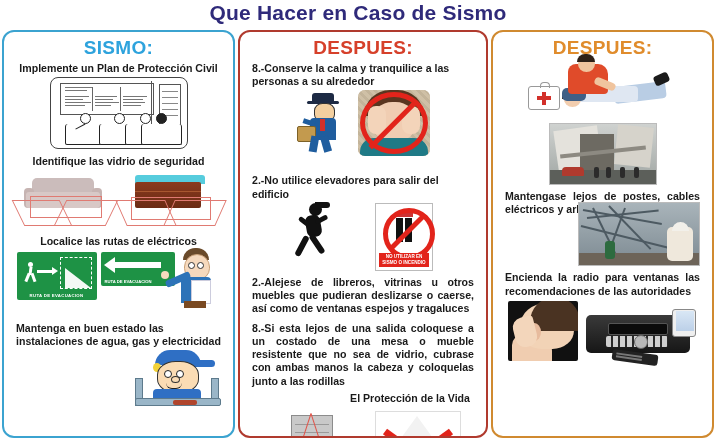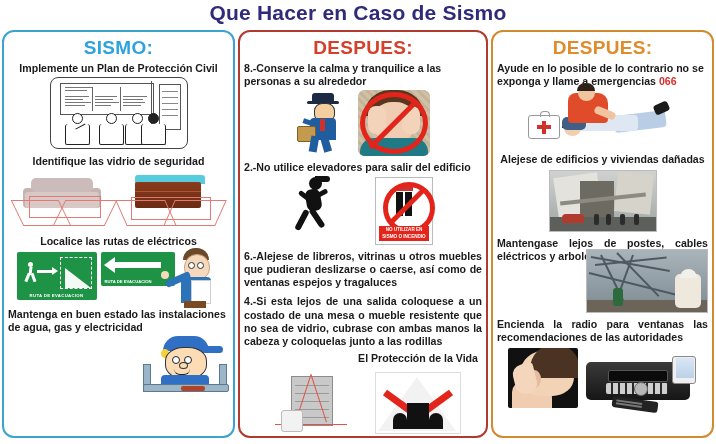--- a/index.html
+++ b/index.html
@@ -30,21 +30,21 @@
   .panel-despues {left:491px;width:223px; border:2px solid #d08a30;}
 
   .ph{
     text-align:center;font-weight:bold;font-size:19px;
     margin-top:5px;margin-bottom:3px;letter-spacing:.3px;
   }
   .ph-antes{color:#2ea3dd;}
   .ph-durante{color:#d6402a;}
   .ph-despues{color:#e08c2c;}
 
-  .body{padding:0 4px;}
+  .body{padding:0 12px;}
   .txt{
     font-size:10.6px;font-weight:bold;color:#1a1a1a;
     line-height:1.25;margin:2px 0 2px 0;
   }
   .txt.justify{text-align:justify;}
   .txt.center{text-align:center;}
   .red{color:#d2302a;}
 
   .row{display:flex;align-items:flex-end;justify-content:center;gap:4px;}
 
@@ -355,21 +355,21 @@
               <div class="eye r"></div>
             <div class="torso"></div>
               <div class="shirt"></div>
             <div class="arm"></div>
               <div class="hand"></div>
               <div class="pants"></div>
           </div>
         </div>
       </div>
 
-      <div class="txt" style="margin-top:0">Mantenga en buen estado las instalaciones de agua, gas y electricidad</div>
+      <div class="txt" style="margin-top:14px">Mantenga en buen estado las instalaciones de agua, gas y electricidad</div>
 
       <div style="display:flex;justify-content:flex-end;margin-top:-2px">
         <div class="plumber">
           <div class="pipeL"></div>
             <div class="pipeR"></div>
           <div class="cap"></div>
             <div class="brim"></div>
           <div class="hairw"></div>
             <div class="face"></div>
           <div class="eye l"></div>
@@ -407,21 +407,21 @@
           <div class="pwall"></div>
             <div class="phair"></div>
             <div class="pface"></div>
           <div class="phand l"></div>
             <div class="phand r"></div>
             <div class="pshirt"></div>
           <div class="noslash"></div>
         </div>
       </div>
 
-      <div class="txt" style="margin-top:5px">2.-No utilice elevadores para salir del edificio</div>
+      <div class="txt" style="margin-top:18px">2.-No utilice elevadores para salir del edificio</div>
 
       <div class="row" style="margin-top:2px;gap:40px;align-items:flex-start">
         <div class="runner">
           <div class="h"></div>
             <div class="cap"></div>
             <div class="t"></div>
           <div class="a1"></div>
             <div class="a2"></div>
             <div class="l1"></div>
             <div class="l2"></div>
@@ -430,23 +430,23 @@
           <div class="num"></div>
           <div class="doors"></div>
           <div class="circ"></div>
           <div class="band">
             <span>NO UTILIZAR EN</span><br>
             <span>SISMO O INCENDIO</span>
           </div>
         </div>
       </div>
 
-      <div class="txt justify" style="margin-top:5px">6.-Alejese de libreros, vitrinas u otros muebles que pudieran deslizarse o caerse, así como de ventanas espejos y tragaluces</div>
-
-      <div class="txt justify" style="margin-top:6px">4.-Si esta lejos de una salida coloquese a un costado de una mesa o mueble resistente que no sea de vidrio, cubrase con ambas manos la cabeza y coloquelas junto a las rodillas</div>
+      <div class="txt justify" style="margin-top:5px">2.-Alejese de libreros, vitrinas u otros muebles que pudieran deslizarse o caerse, así como de ventanas espejos y tragaluces</div>
+
+      <div class="txt justify" style="margin-top:6px">8.-Si esta lejos de una salida coloquese a un costado de una mesa o mueble resistente que no sea de vidrio, cubrase con ambas manos la cabeza y coloquelas junto a las rodillas</div>
 
       <div class="txt" style="text-align:right;margin-top:4px;padding-right:4px">El Protección de la Vida</div>
 
       <div class="row" style="margin-top:1px;gap:18px;align-items:flex-end">
         <div class="shelfart">
           <div class="cab">
               <i style="top:8px"></i>
               <i style="top:16px"></i>
               <i style="top:24px"></i>
               <i style="top:32px"></i>
@@ -467,42 +467,40 @@
         </div>
       </div>
 
     </div>
   </div>
 
   <div class="panel panel-despues">
     <div class="ph ph-despues">DESPUES:</div>
     <div class="body">
 
-      <div class="txt"><span>Ayude en lo posible de lo contrario no se exponga y llame a emergencias </span><span class="red">066</span></div>
 
       <div class="row" style="margin-top:3px">
         <div class="cpr">
           <div class="jeans"></div>
           <div class="victimBody"></div>
           <div class="shoe"></div>
           <div class="vhead"></div>
             <div class="vhair"></div>
           <div class="rpants"></div>
           <div class="rescuer"></div>
           <div class="rhead"></div>
             <div class="rhair"></div>
             <div class="rarm"></div>
           <div class="kit">
             <div class="cross-v"></div>
               <div class="cross-h"></div>
           </div>
         </div>
       </div>
 
-      <div class="txt center" style="margin-top:4px">Alejese de edificios y viviendas dañadas</div>
 
       <div class="row" style="margin-top:3px">
         <div class="rubble">
           <div class="slabA"></div>
             <div class="slabB"></div>
             <div class="dark"></div>
           <div class="beamr"></div>
             <div class="ground"></div>
             <div class="car"></div>
           <div class="ppl" style="left:44px"></div>

